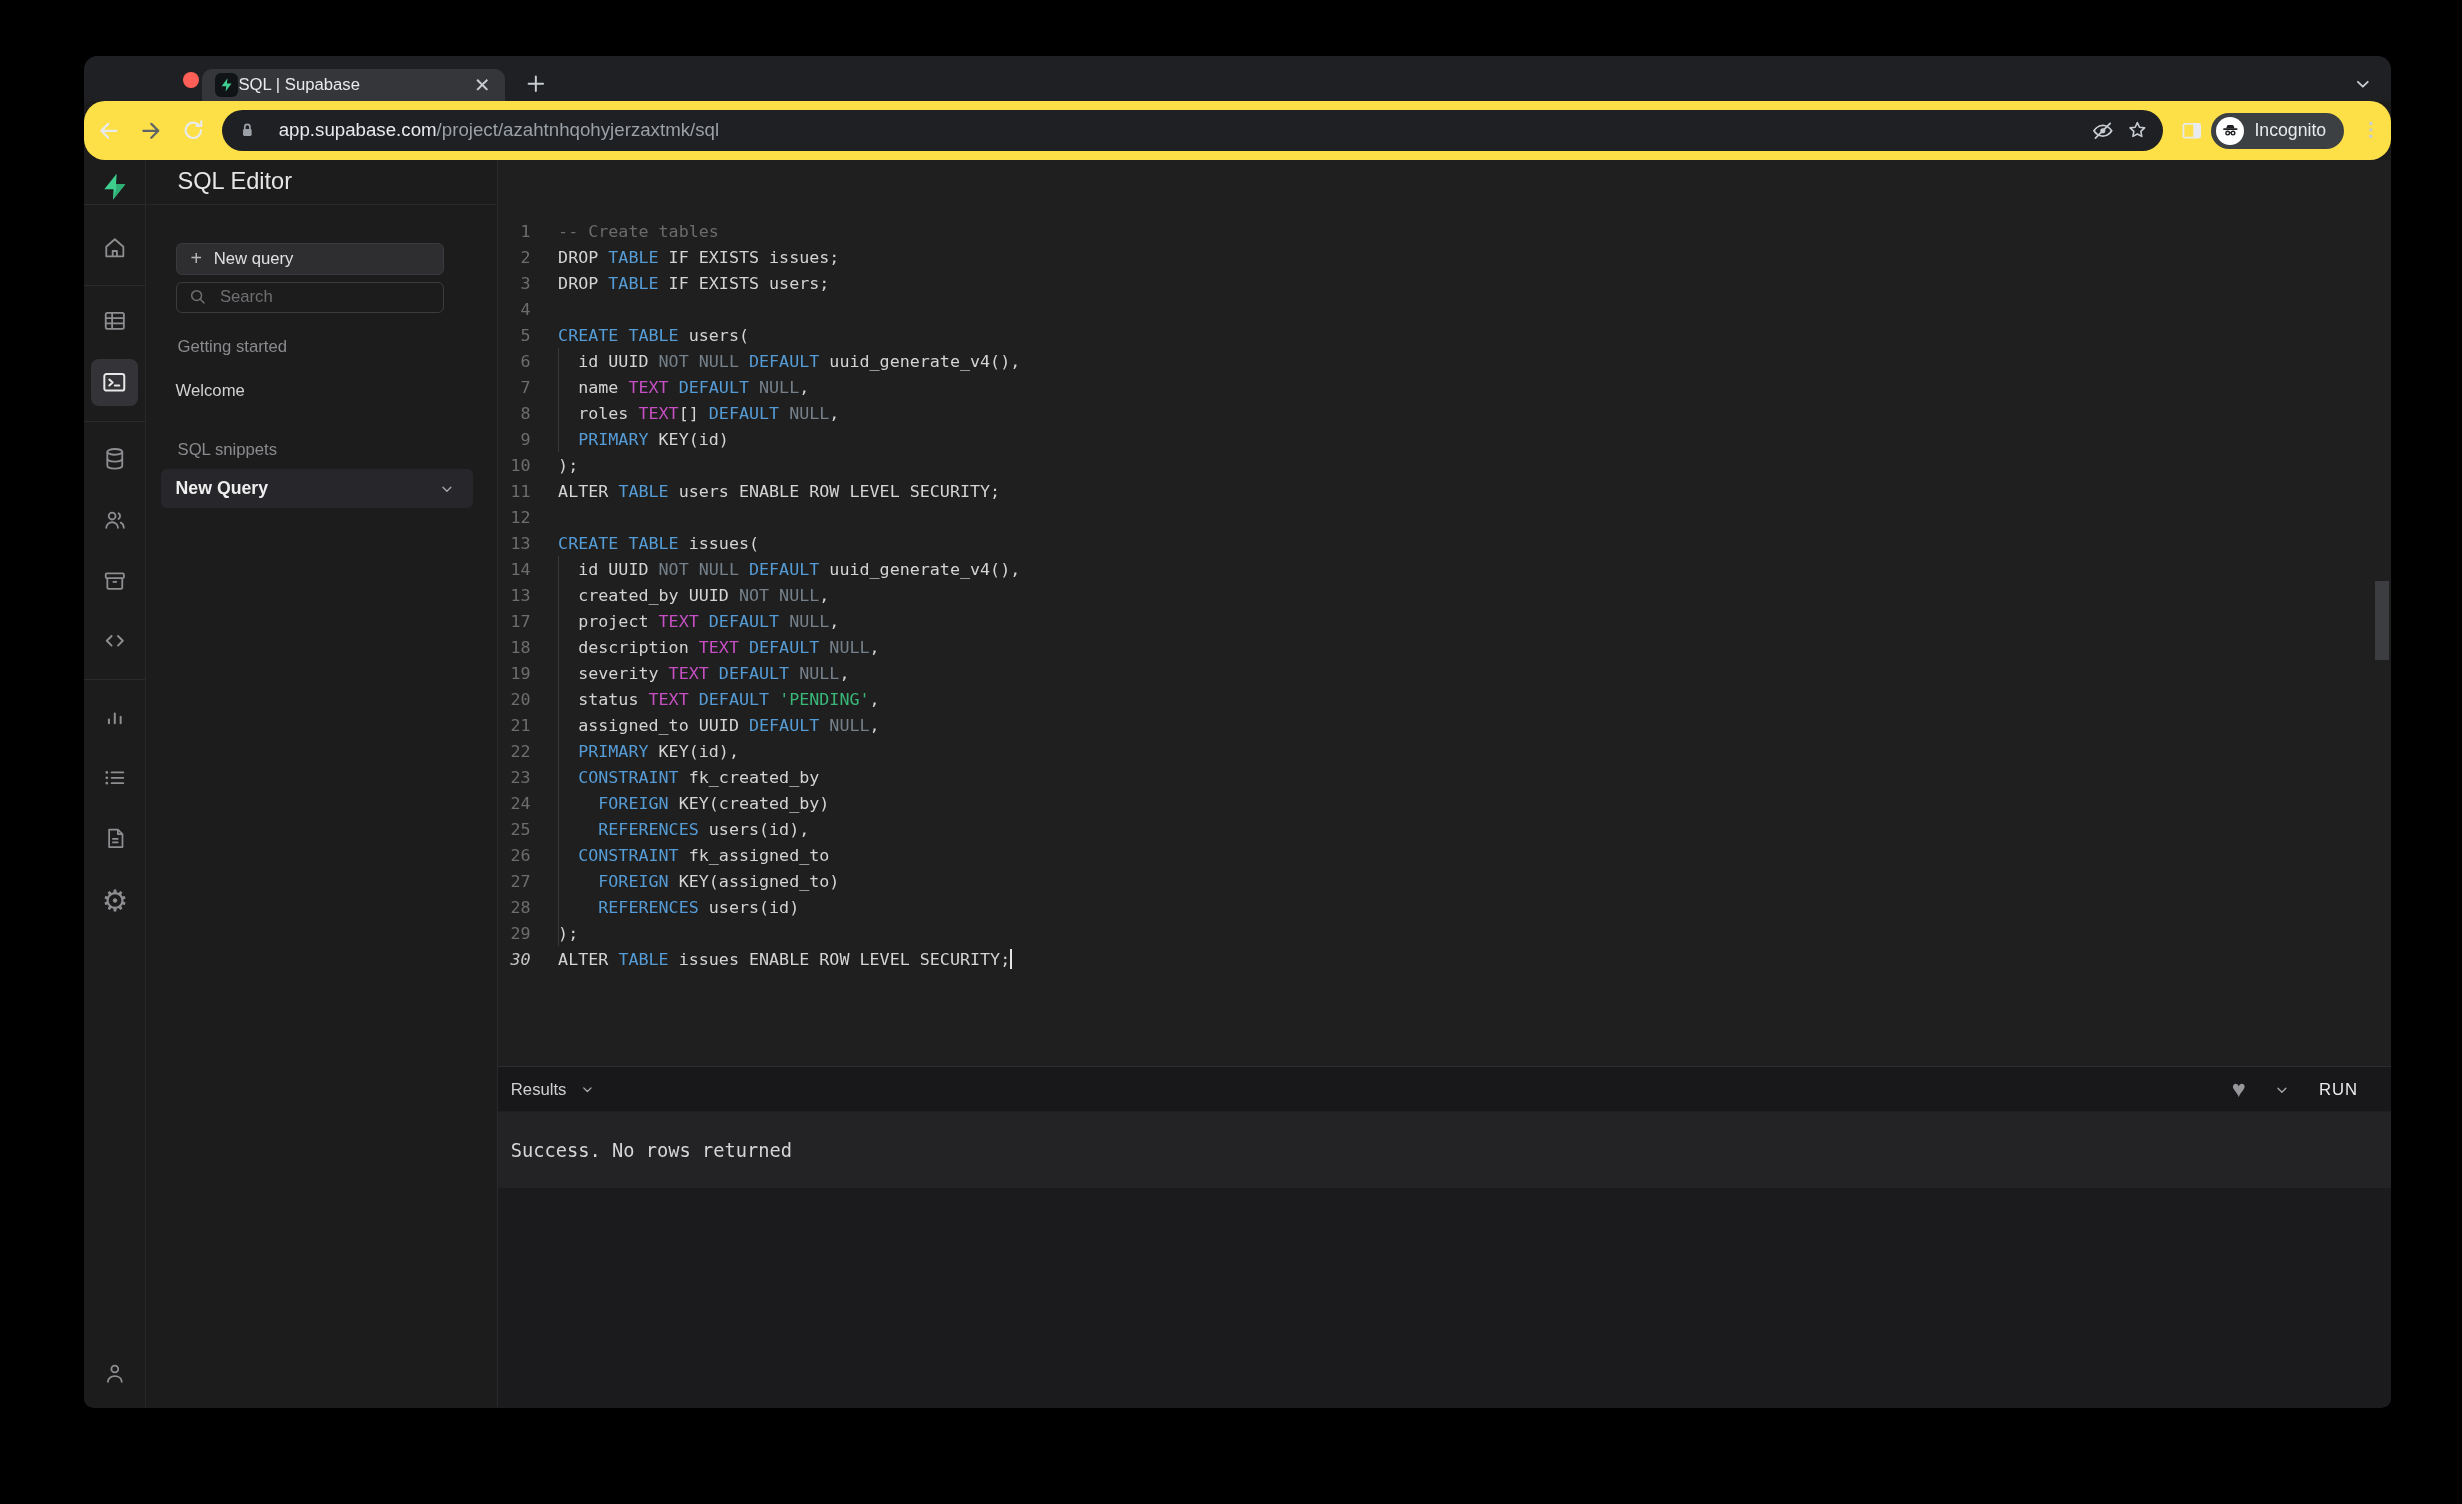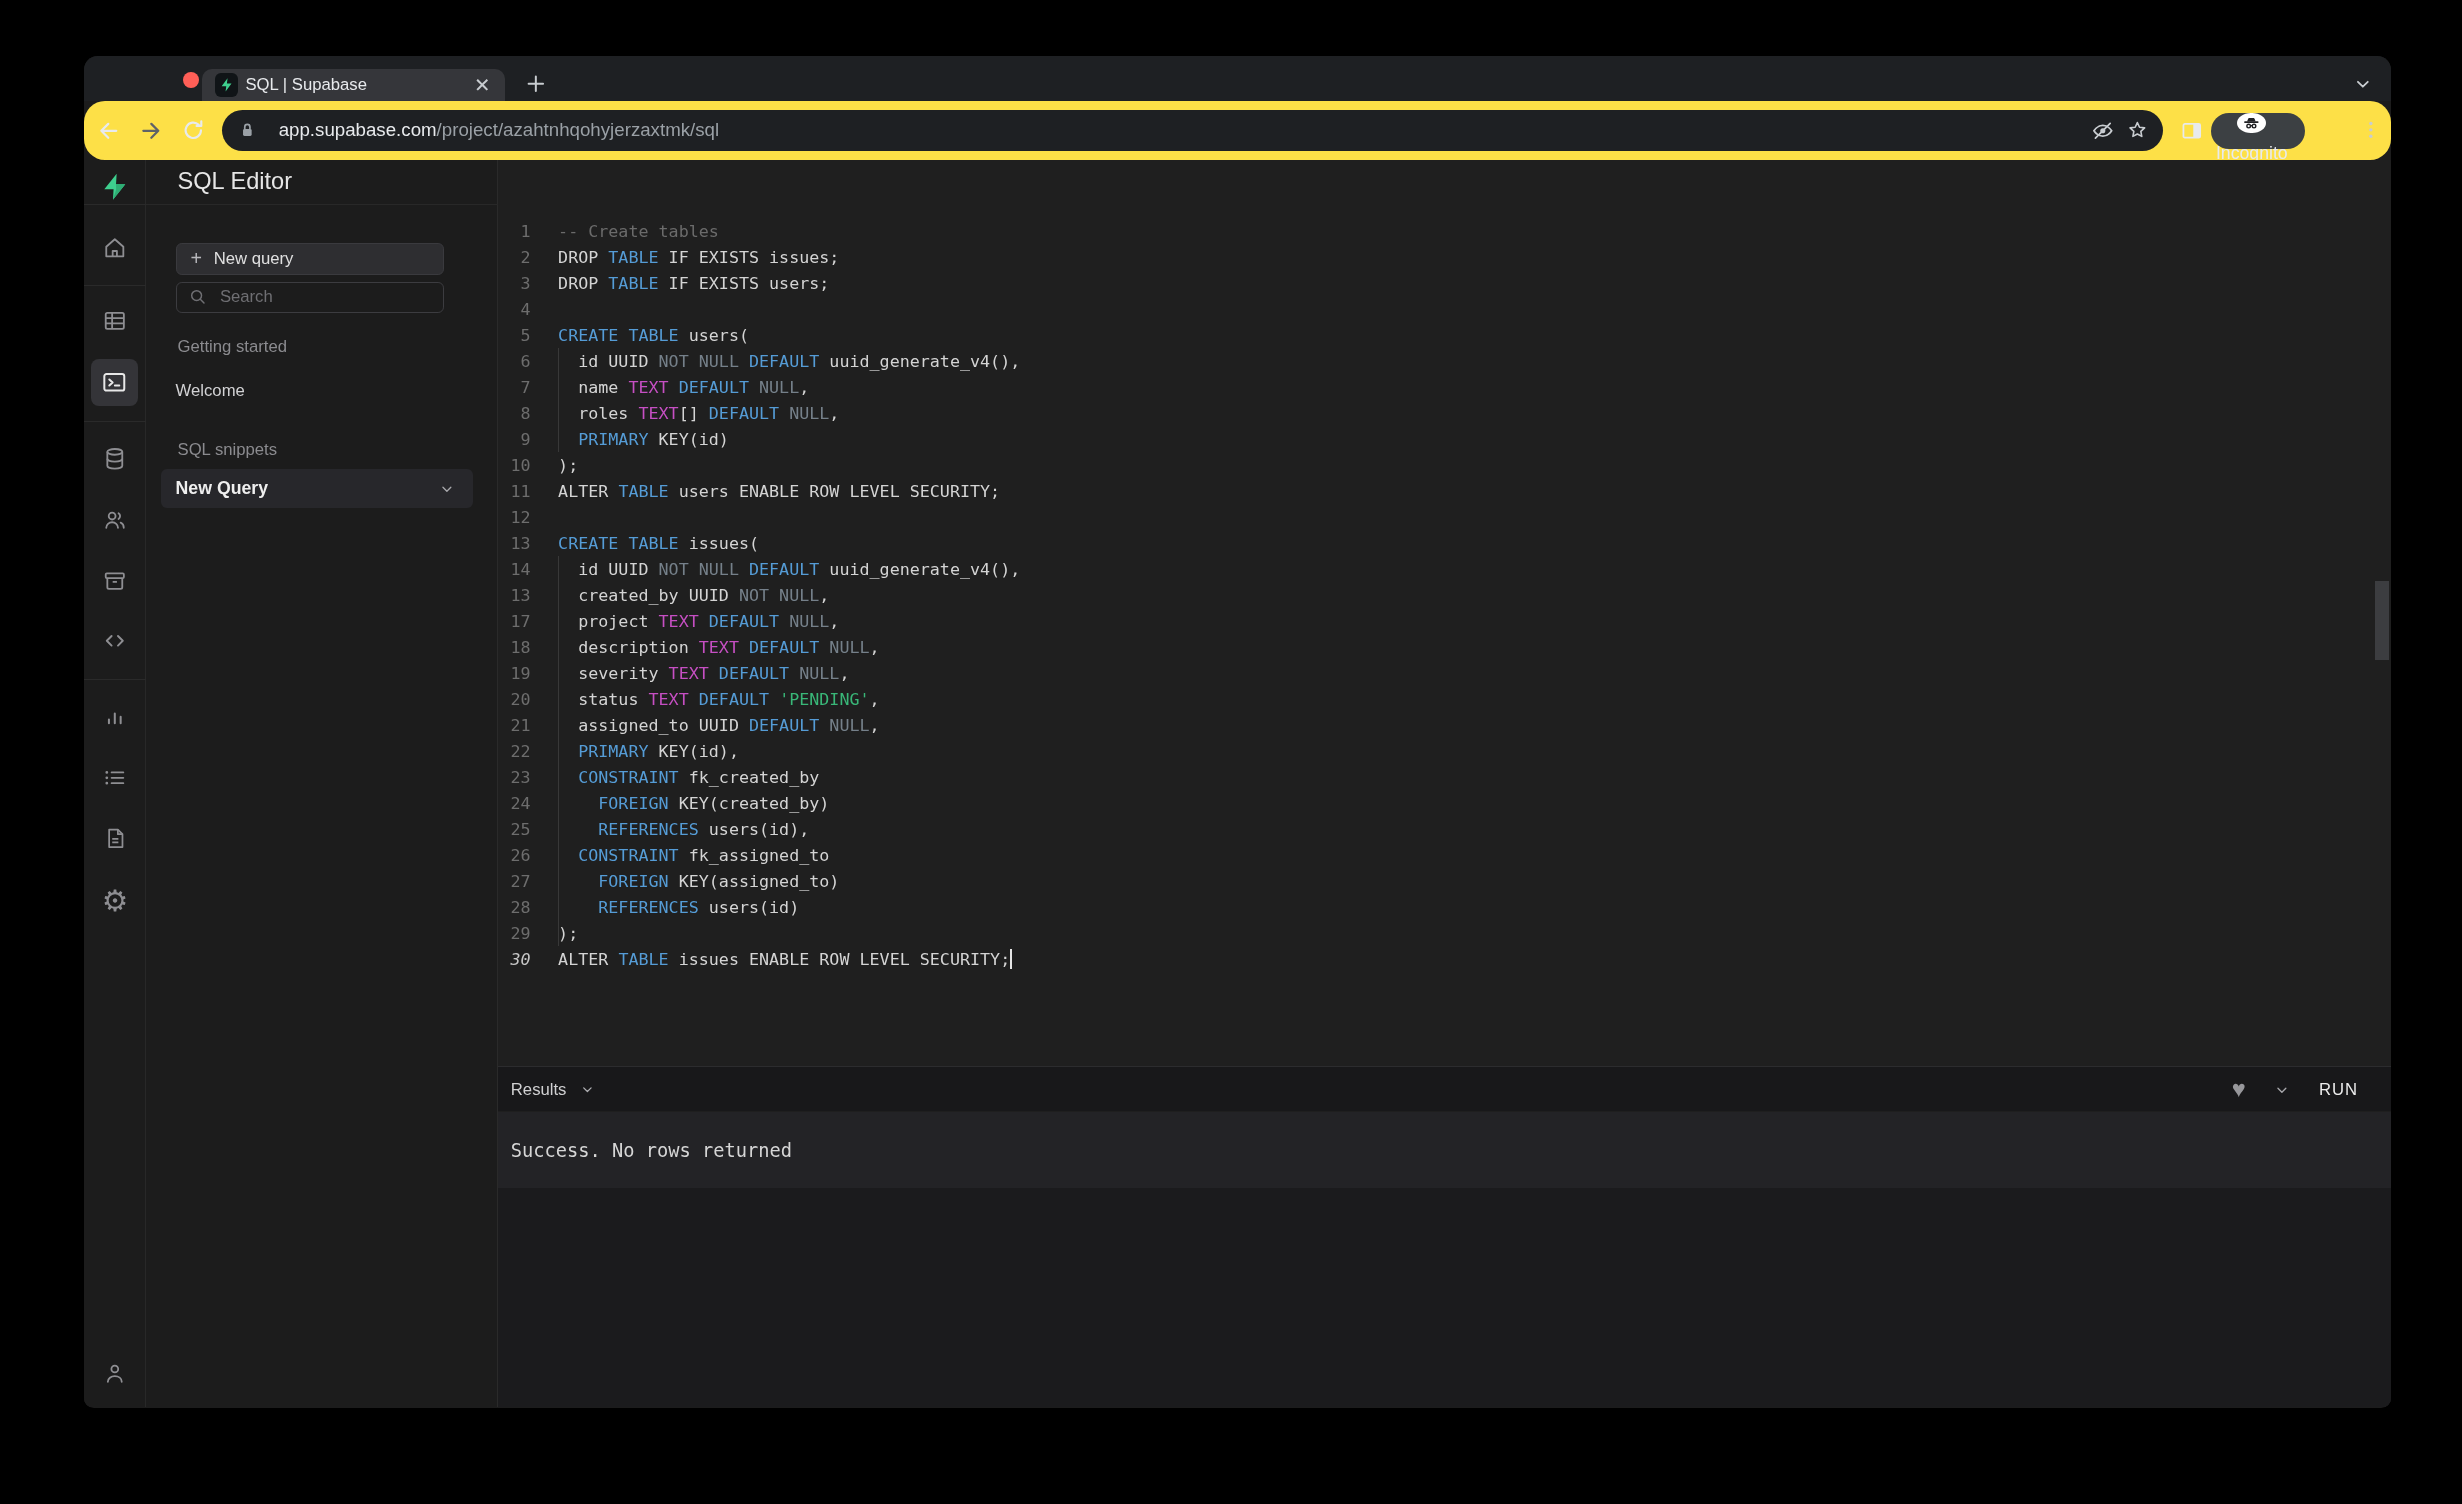--- a/index.html
+++ b/index.html
@@ -10,42 +10,42 @@
   #window { position:absolute; left:84px; top:56px; width:2307px; height:1352px;
             background:#1C1C1C; border-radius:13.8px 13.8px 9.9px 9.9px; overflow:hidden; }
 
   
   #tabstrip { position:absolute; left:0; top:0; width:100%; height:45px; background:#1E2023; }
   .tl { position:absolute; top:15.8px; width:15.8px; height:15.8px; border-radius:50%; }
   #tab { position:absolute; left:118px; top:12.8px; width:303px; height:32.5px; background:#35363A;
          border-radius:9.9px 9.9px 0 0; display:flex; align-items:center; }
   #tab-favicon { width:23.6px; height:23.6px; margin-left:12.8px; border-radius:5.9px; background:#101417;
                  display:flex; align-items:center; justify-content:center; }
-  #tab-title { margin-left:7px; color:#E8EAED; font-size:16.7px; flex:1; }
+  #tab-title { margin-left:0; color:#E8EAED; font-size:16.7px; flex:1; }
   #tab-close { width:25.6px; height:25.6px; margin-right:9.9px; display:flex; align-items:center;
                justify-content:center; color:#C8CCD0; font-size:19.7px; border-radius:50%; }
   #newtab-btn { position:absolute; left:435px; top:11.8px; width:33px; height:33px; color:#C8CCD0;
                 display:flex; align-items:center; justify-content:center; }
   #tabsearch-btn { position:absolute; left:2261px; top:11.8px; width:35px; height:33px; color:#C8CCD0;
                 display:flex; align-items:center; justify-content:center; }
 
   
   #toolbar { position:absolute; left:0; top:45px; width:100%; height:59px; background:#fde047;border-radius:21px; }
   .navbtn { position:absolute; top:12.8px; width:33px; height:33px; display:flex;
             align-items:center; justify-content:center; }
   #urlbar { position:absolute; left:138px; top:8.9px; width:1941px; height:41px; background:#1E2023;
             border-radius:20.7px; display:flex; align-items:center; }
   #url-text { margin-left:13.8px; font-size:18.7px; color:#E8EAED; white-space:nowrap; }
   #url-text .path { color:#9AA0A6; }
   #urlbar .spacer { flex:1; }
   .pill-icon { width:35px; height:35px; display:flex; align-items:center; justify-content:center; }
   #sidepanel-btn { position:absolute; left:2090px; top:11.8px; width:35px; height:35px;
                    display:flex; align-items:center; justify-content:center; }
   #incog-badge { position:absolute; left:2127px; top:11.8px; height:36px; padding:0 17.7px 0 4.9px;
-                 background:#3C4043; border-radius:18.7px; display:flex; align-items:center; gap:9.9px;flex-direction:column; }
+                 background:#3C4043; border-radius:18.7px; display:flex; align-items:center; gap:9.9px; }
   #incog-badge .circ { width:28.6px; height:28.6px; background:#fff; border-radius:50%;
                  display:flex; align-items:center; justify-content:center; }
   #incog-badge span { color:#E8EAED; font-size:17.7px; }
   #kebab-btn { position:absolute; left:2270px; top:12.8px; width:33px; height:33px; color:#C8CCD0;
                display:flex; align-items:center; justify-content:center; font-size:20.7px; letter-spacing:0; }
 
   
   #app { position:absolute; left:0; top:104px; width:100%; height:1247px; background:#1F1F1F; }
 
   

